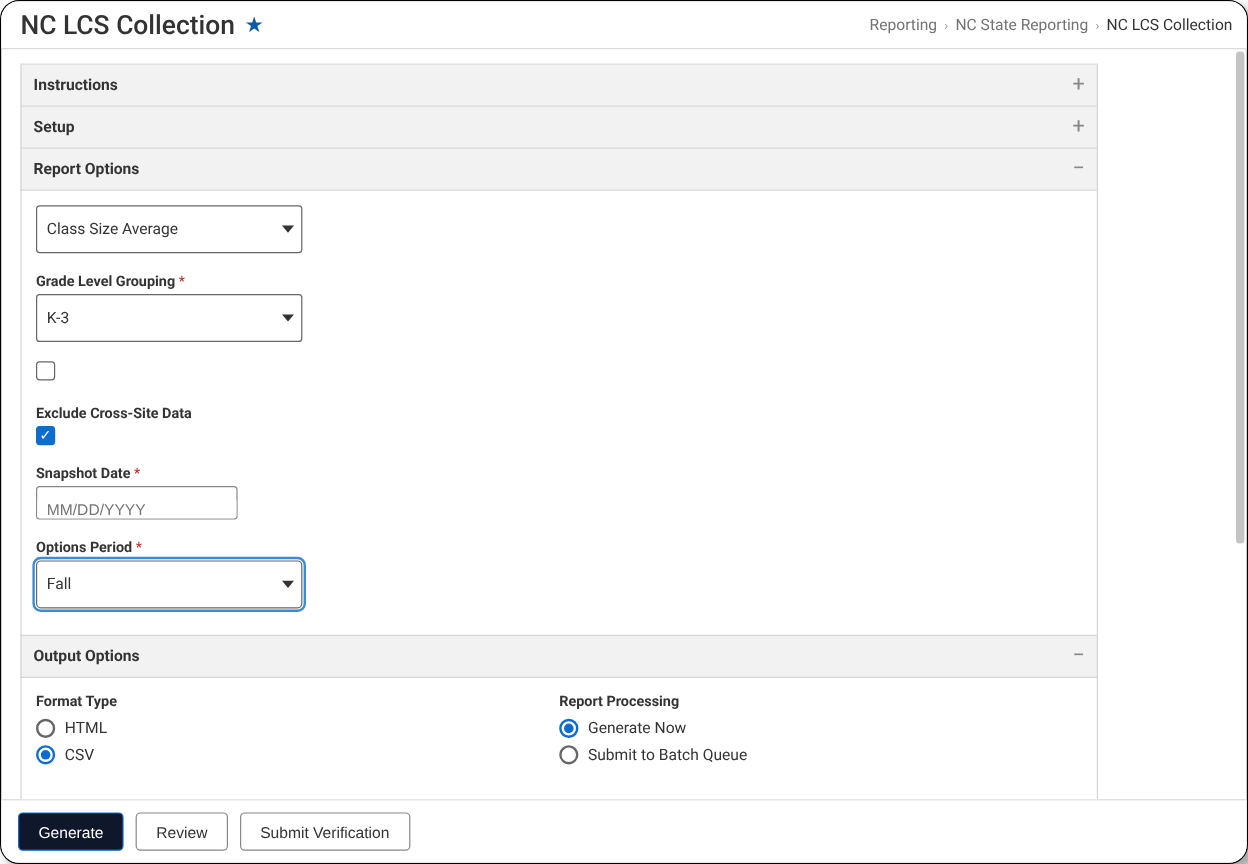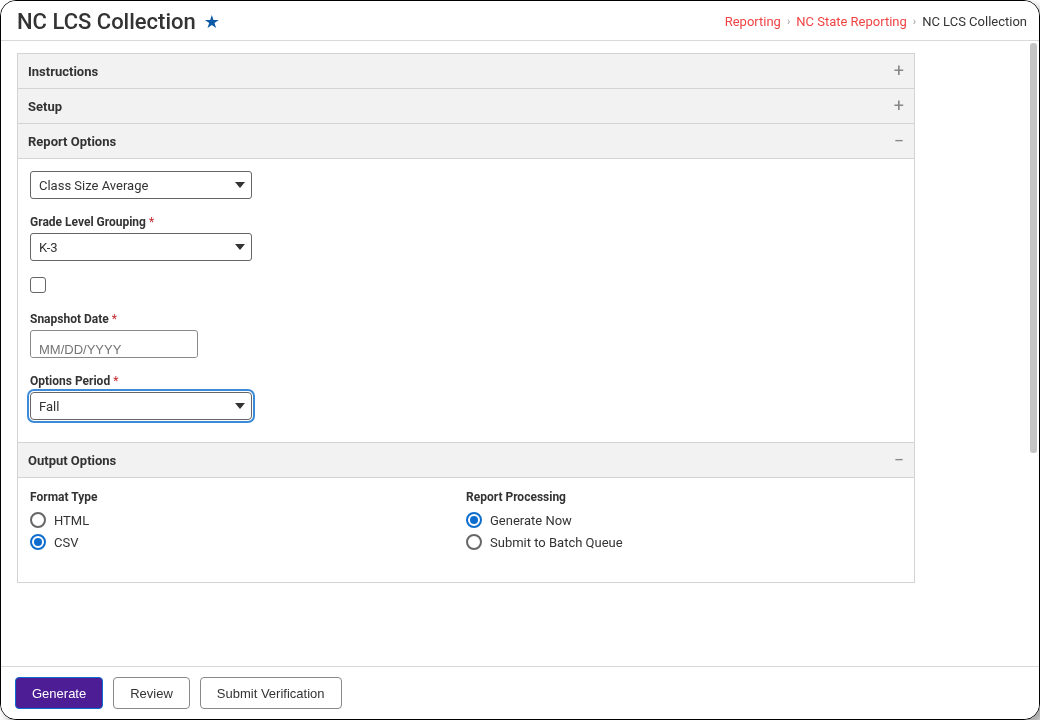--- a/index.html
+++ b/index.html
@@ -46,21 +46,21 @@
     line-height: 1;
   }
   .breadcrumb {
     font-size: 13px;
     color: #333;
     display: flex;
     align-items: center;
     gap: 6px;
   }
   .breadcrumb a {
-    color: #ef4444;
+    color: #737373;
     text-decoration: none;
     cursor: pointer;
   }
   .breadcrumb .chev {
     color: #999;
     font-size: 11px;
   }
   .body-area {
     flex: 1 1 auto;
     overflow: hidden;
@@ -117,21 +117,21 @@
     font-weight: 700;
     font-size: 12px;
     color: #333;
     margin-bottom: 4px;
     display: block;
   }
   .req { color: #c1272d; font-weight: 400; }
   .field-block { margin-bottom: 16px; }
   .select-control {
     width: 222px;
-    height: 28px;
+    height: 40px;
     border: 1px solid #666;
     border-radius: 3px;
     background: #fff;
     padding: 0 24px 0 8px;
     font-size: 13px;
     position: relative;
     display: flex;
     align-items: center;
     cursor: pointer;
   }
@@ -242,21 +242,21 @@
     cursor: pointer;
     display: inline-flex;
     align-items: center;
     justify-content: center;
     border: 1px solid #888;
     background: #fff;
     color: #333;
     font-weight: 500;
   }
   .btn.primary {
-    background: #4c1d95;
+    background: #0f172a;
     border-color: #0d6dcf;
     color: #fff;
   }
 </style>
 </head>
 <body>
 
 <div class="window">
 
   <div class="top-header">
@@ -309,20 +309,24 @@
           <div class="select-control">
             <span>K-3</span>
             <span class="caret"></span>
           </div>
         </div>
 
         <div class="field-block">
           <span class="checkbox"></span>
         </div>
 
+        <div class="field-block">
+          <span class="field-label">Exclude Cross-Site Data</span>
+          <span class="checkbox checked">✓</span>
+        </div>
 
         <div class="field-block">
           <span class="field-label">
             <span>Snapshot Date</span>
             <span class="req">*</span>
           </span>
           <div class="date-input">
             <input type="text" placeholder="MM/DD/YYYY" style="">
 
           </div>

